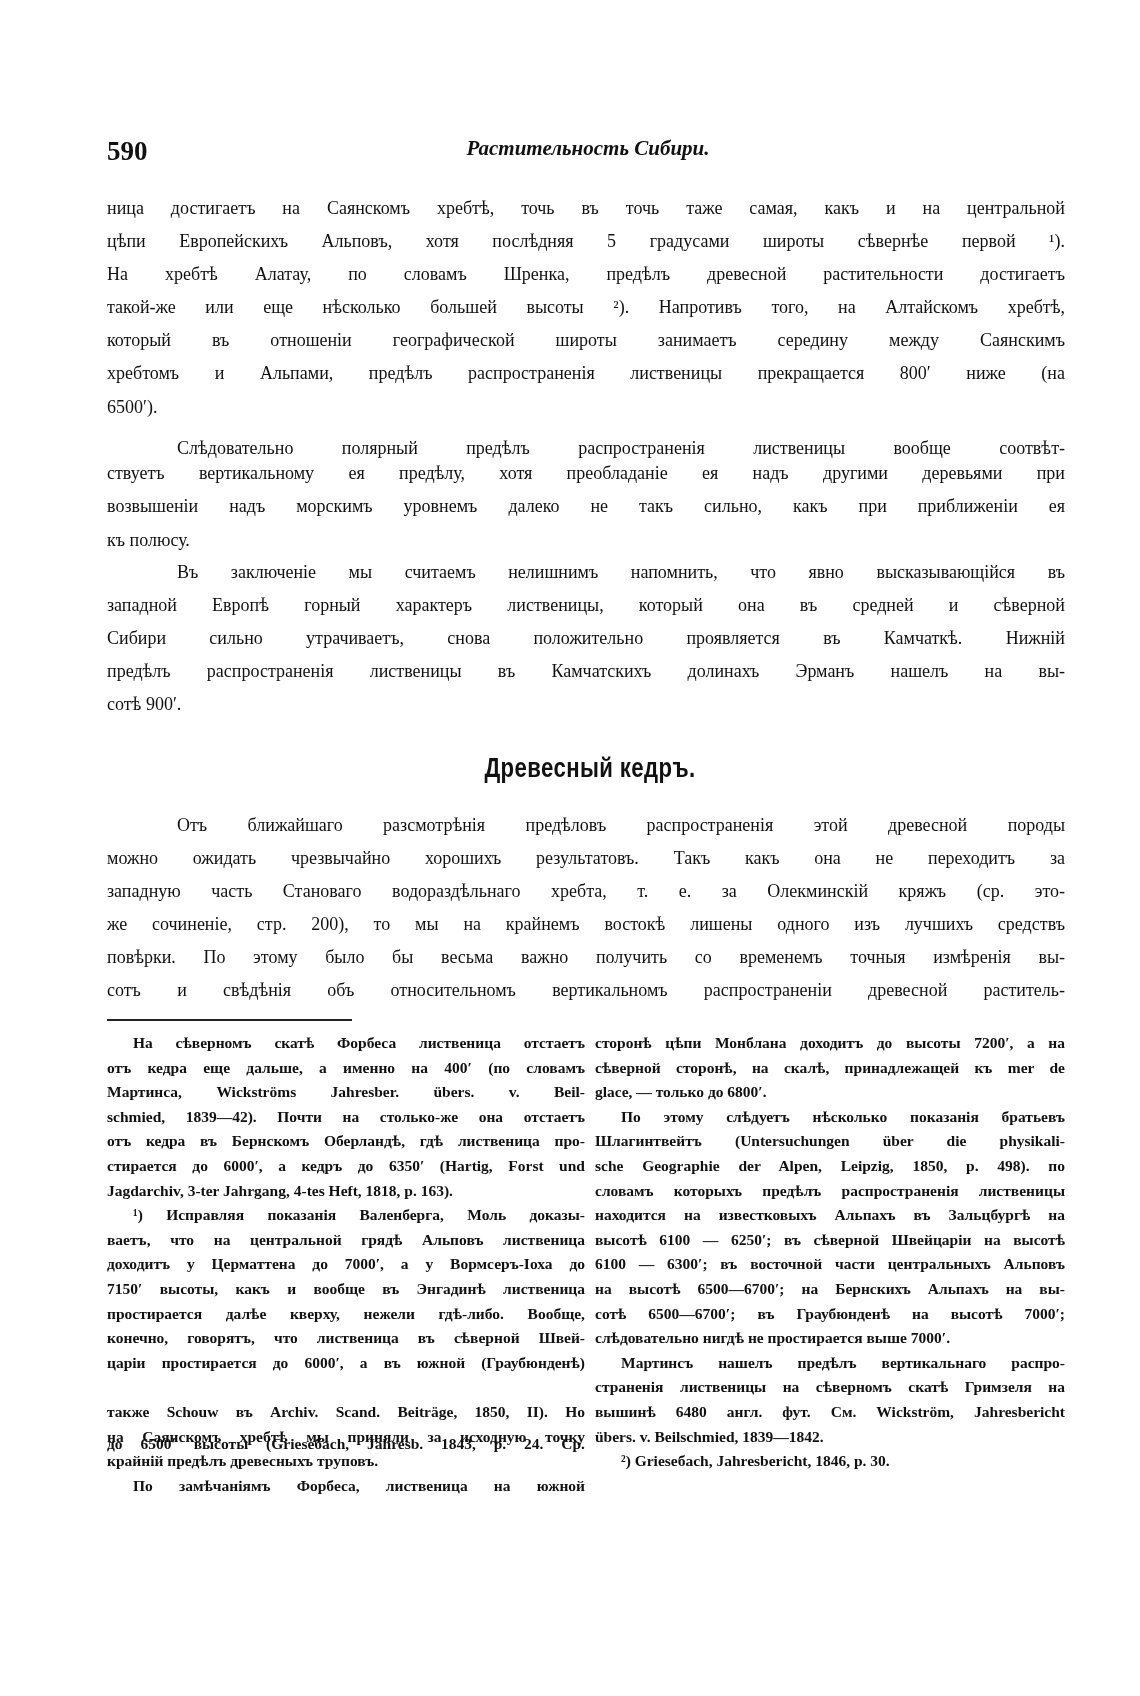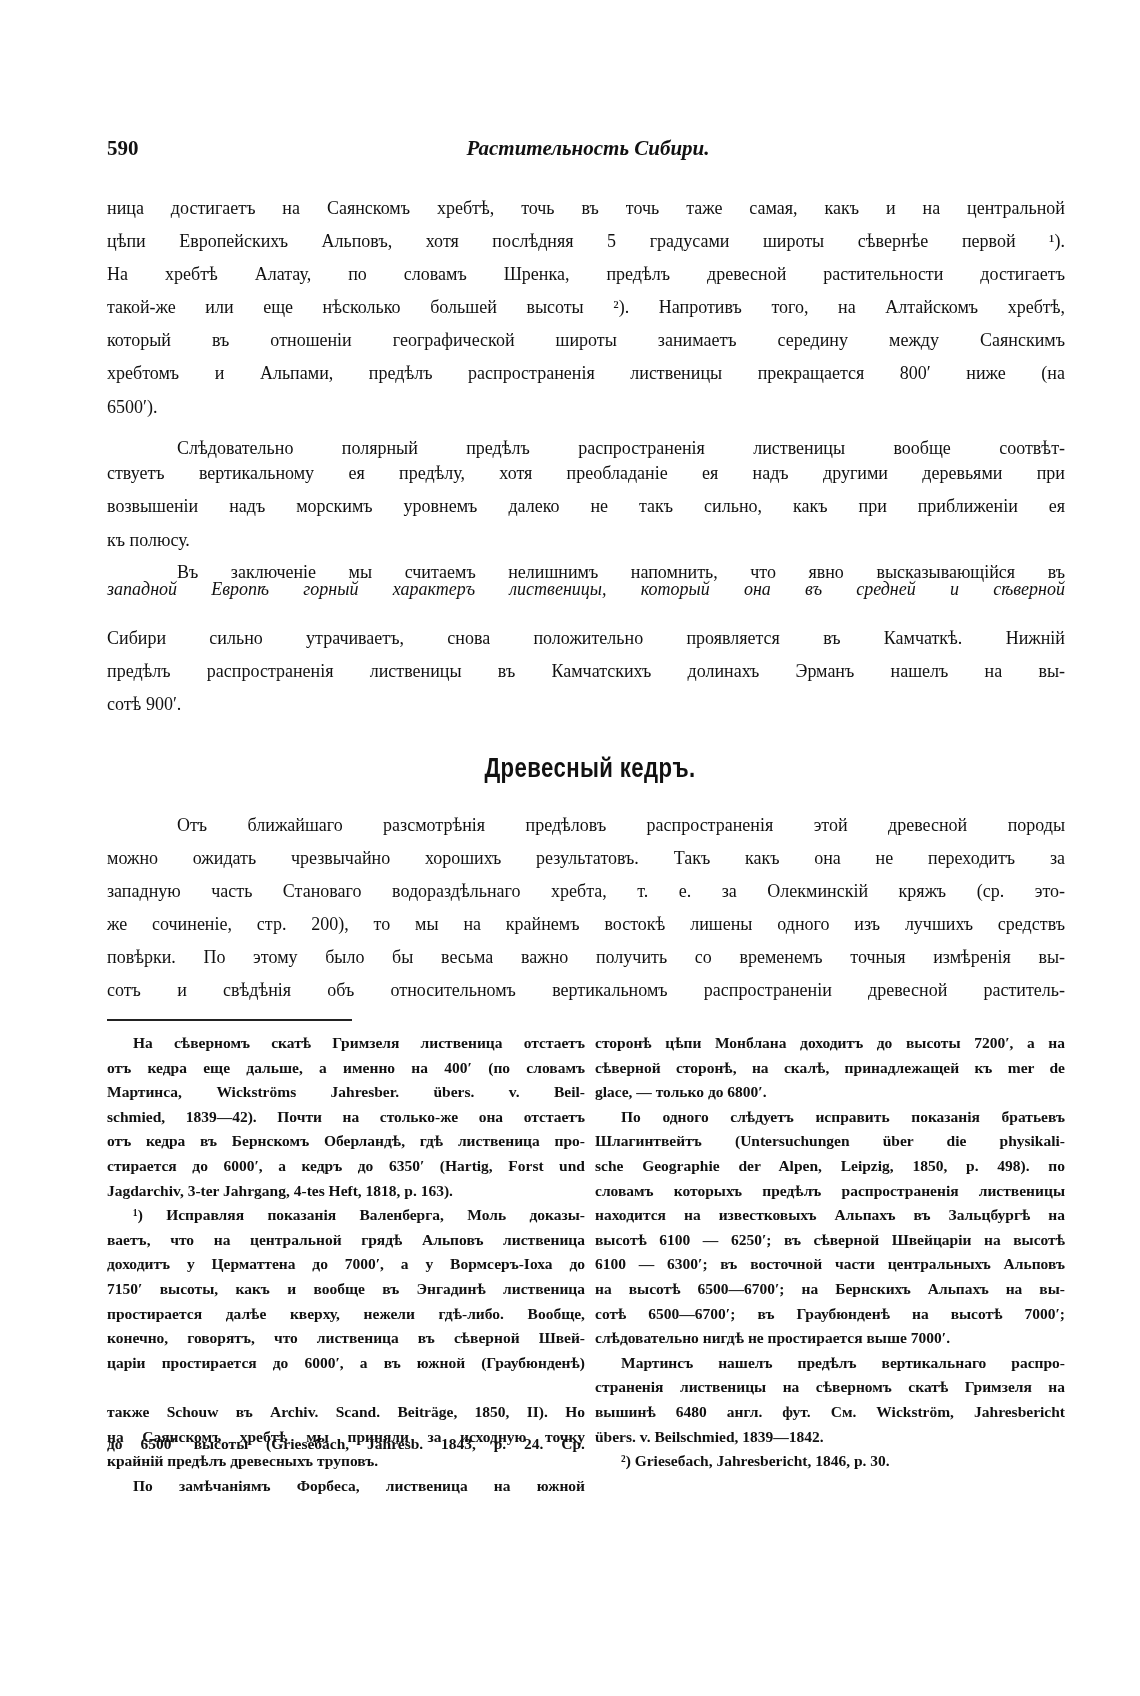--- a/index.html
+++ b/index.html
@@ -1,19 +1,19 @@
 <!DOCTYPE html>
 <html><head>
 <meta charset="utf-8">
 <style>
   html, body { margin:0; padding:0; background:#ffffff; }
   body { width:1140px; height:1696px; position:relative; overflow:hidden;
          font-family:"DejaVu Serif","Liberation Serif",serif; color:#111; }
   .page { position:absolute; left:0; top:0; width:1140px; height:1696px; background:#fff; }
-  .pagenum { position:absolute; left:107px; top:136px; font-size:21px; font-weight:bold;
+  .pagenum { position:absolute; left:107px; top:136px; font-size:27px; font-weight:bold;
              font-family:"Liberation Serif",serif; }
   .runhead { position:absolute; left:458px; top:136px; width:260px; text-align:center;
              font-size:21px; font-style:italic; font-weight:bold; font-family:"Liberation Serif",serif; }
   .line { position:absolute; left:107px; width:958px; font-size:18px; line-height:26px; height:26px;
           text-align:justify; text-align-last:justify; white-space:nowrap; overflow:visible;
           font-family:"Liberation Serif",serif; }
   .line.last { text-align-last:left; }
   .line.indent { padding-left:70px; width:888px; }
   .heading { position:absolute; left:440px; top:753px; width:300px; text-align:center;
              font-size:27px; font-weight:bold; font-family:"Liberation Sans",sans-serif;
@@ -42,38 +42,38 @@
       <div class="line" style="top: 261px;">На хребтѣ Алатау, по словамъ Шренка, предѣлъ древесной растительности достигаетъ</div>
       <div class="line" style="top: 294px;">такой-же или еще нѣсколько большей высоты ²).  Напротивъ того, на Алтайскомъ хребтѣ,</div>
       <div class="line" style="top: 327px;">который въ отношеніи географической широты занимаетъ середину между Саянскимъ</div>
       <div class="line" style="top: 360px;">хребтомъ и Альпами, предѣлъ распространенія лиственицы прекращается 800′ ниже (на</div>
       <div class="line last" style="top: 394px;">6500′).</div>
       <div class="line indent" style="top: 427px; margin-top: 8px;">Слѣдовательно полярный предѣлъ распространенія лиственицы вообще соотвѣт-</div>
       <div class="line" style="top: 460px;">ствуетъ вертикальному ея предѣлу, хотя преобладаніе ея надъ другими деревьями при</div>
       <div class="line" style="top: 493px;">возвышеніи надъ морскимъ уровнемъ далеко не такъ сильно, какъ при приближеніи ея</div>
       <div class="line last" style="top: 527px;">къ полюсу.</div>
       <div class="line indent" style="top: 559px;">Въ заключеніе мы считаемъ нелишнимъ напомнить, что явно высказывающійся въ</div>
-      <div class="line" style="top: 576px; font-style: italic;">западной Европѣ горный характеръ лиственицы, который она въ средней и сѣверной</div>
+      <div class="line" style="top: 592px;">западной Европѣ горный характеръ лиственицы, который она въ средней и сѣверной</div>
       <div class="line" style="top: 625px;">Сибири сильно утрачиваетъ, снова положительно проявляется въ Камчаткѣ.  Нижній</div>
       <div class="line" style="top: 658px;">предѣлъ распространенія лиственицы въ Камчатскихъ долинахъ Эрманъ нашелъ на вы-</div>
       <div class="line last" style="top: 691px;">сотѣ 900′.</div>
       <div class="line indent" style="top: 812px;">Отъ ближайшаго разсмотрѣнія предѣловъ распространенія этой древесной породы</div>
       <div class="line" style="top: 845px;">можно ожидать чрезвычайно хорошихъ результатовъ.  Такъ какъ она не переходитъ за</div>
       <div class="line" style="top: 878px;">западную часть Становаго водораздѣльнаго хребта, т. е. за Олекминскій кряжъ (ср. это-</div>
       <div class="line" style="top: 911px;">же сочиненіе, стр. 200), то мы на крайнемъ востокѣ лишены одного изъ лучшихъ средствъ</div>
       <div class="line" style="top: 944px;">повѣрки.  По этому было бы весьма важно получить со временемъ точныя измѣренія вы-</div>
       <div class="line" style="top: 977px;">сотъ и свѣдѣнія объ относительномъ вертикальномъ распространеніи древесной раститель-</div>
     </div>
 
   <div class="heading">Древесный кедръ.</div>
 
   <div class="rule"></div>
 
   <div id="fn-left">
-      <div class="fn left indent" style="top: 1033px;">На сѣверномъ скатѣ Гримзеля лиственица отстаетъ</div>
+      <div class="fn left indent" style="top: 1033px;">На сѣверномъ скатѣ Форбеса лиственица отстаетъ</div>
       <div class="fn left" style="top: 1058px;">отъ кедра еще дальше, а именно на 400′ (по словамъ</div>
       <div class="fn left" style="top: 1082px;">Мартинса, Wickströms Jahresber. übers. v. Beil-</div>
       <div class="fn left" style="top: 1107px;">schmied, 1839—42). Почти на столько-же она отстаетъ</div>
       <div class="fn left" style="top: 1131px;">отъ кедра въ Бернскомъ Оберландѣ, гдѣ лиственица про-</div>
       <div class="fn left" style="top: 1156px;">стирается до 6000′, а кедръ до 6350′ (Hartig, Forst und</div>
       <div class="fn left last" style="top: 1181px;">Jagdarchiv, 3-ter Jahrgang, 4-tes Heft, 1818, p. 163).</div>
       <div class="fn left indent" style="top: 1205px;">¹) Исправляя показанія Валенберга, Моль доказы-</div>
       <div class="fn left" style="top: 1230px;">ваетъ, что на центральной грядѣ Альповъ лиственица</div>
       <div class="fn left" style="top: 1254px;">доходитъ у Церматтена до 7000′, а у Вормсеръ-Іоха до</div>
       <div class="fn left" style="top: 1279px;">7150′ высоты, какъ и вообще въ Энгадинѣ лиственица</div>
@@ -83,21 +83,21 @@
       <div class="fn left" style="top: 1434px;">до 6500′ высоты (Grieseбach, Jahresb. 1843, p. 24. Ср.</div>
       <div class="fn left" style="top: 1402px;">также Schouw въ Archiv. Scand. Beiträge, 1850, II).  Но</div>
       <div class="fn left" style="top: 1427px;">на Саянскомъ хребтѣ мы приняли за исходную точку</div>
       <div class="fn left last" style="top: 1451px;">крайній предѣлъ древесныхъ труповъ.</div>
       <div class="fn left indent" style="top: 1476px;">По замѣчаніямъ Форбеса, лиственица на южной</div>
     </div>
   <div id="fn-right">
       <div class="fn right" style="top: 1033px;">сторонѣ цѣпи Монблана доходитъ до высоты 7200′, а на</div>
       <div class="fn right" style="top: 1058px;">сѣверной сторонѣ, на скалѣ, принадлежащей къ mer de</div>
       <div class="fn right last" style="top: 1082px;">glace, — только до 6800′.</div>
-      <div class="fn right indent" style="top: 1107px;">По одного слѣдуетъ исправить показанія братьевъ</div>
+      <div class="fn right indent" style="top: 1107px;">По этому слѣдуетъ нѣсколько показанія братьевъ</div>
       <div class="fn right" style="top: 1131px;">Шлагинтвейтъ (Untersuchungen über die physikali-</div>
       <div class="fn right" style="top: 1156px;">sche Geographie der Alpen, Leipzig, 1850, p. 498). по</div>
       <div class="fn right" style="top: 1181px;">словамъ которыхъ предѣлъ распространенія лиственицы</div>
       <div class="fn right" style="top: 1205px;">находится на известковыхъ Альпахъ въ Зальцбургѣ на</div>
       <div class="fn right" style="top: 1230px;">высотѣ 6100 — 6250′; въ сѣверной Швейцаріи на высотѣ</div>
       <div class="fn right" style="top: 1254px;">6100 — 6300′; въ восточной части центральныхъ Альповъ</div>
       <div class="fn right" style="top: 1279px;">на высотѣ 6500—6700′; на Бернскихъ Альпахъ на вы-</div>
       <div class="fn right" style="top: 1304px;">сотѣ 6500—6700′; въ Граубюнденѣ на высотѣ 7000′;</div>
       <div class="fn right last" style="top: 1328px;">слѣдовательно нигдѣ не простирается выше 7000′.</div>
       <div class="fn right indent" style="top: 1353px;">Мартинсъ нашелъ предѣлъ вертикальнаго распро-</div>

